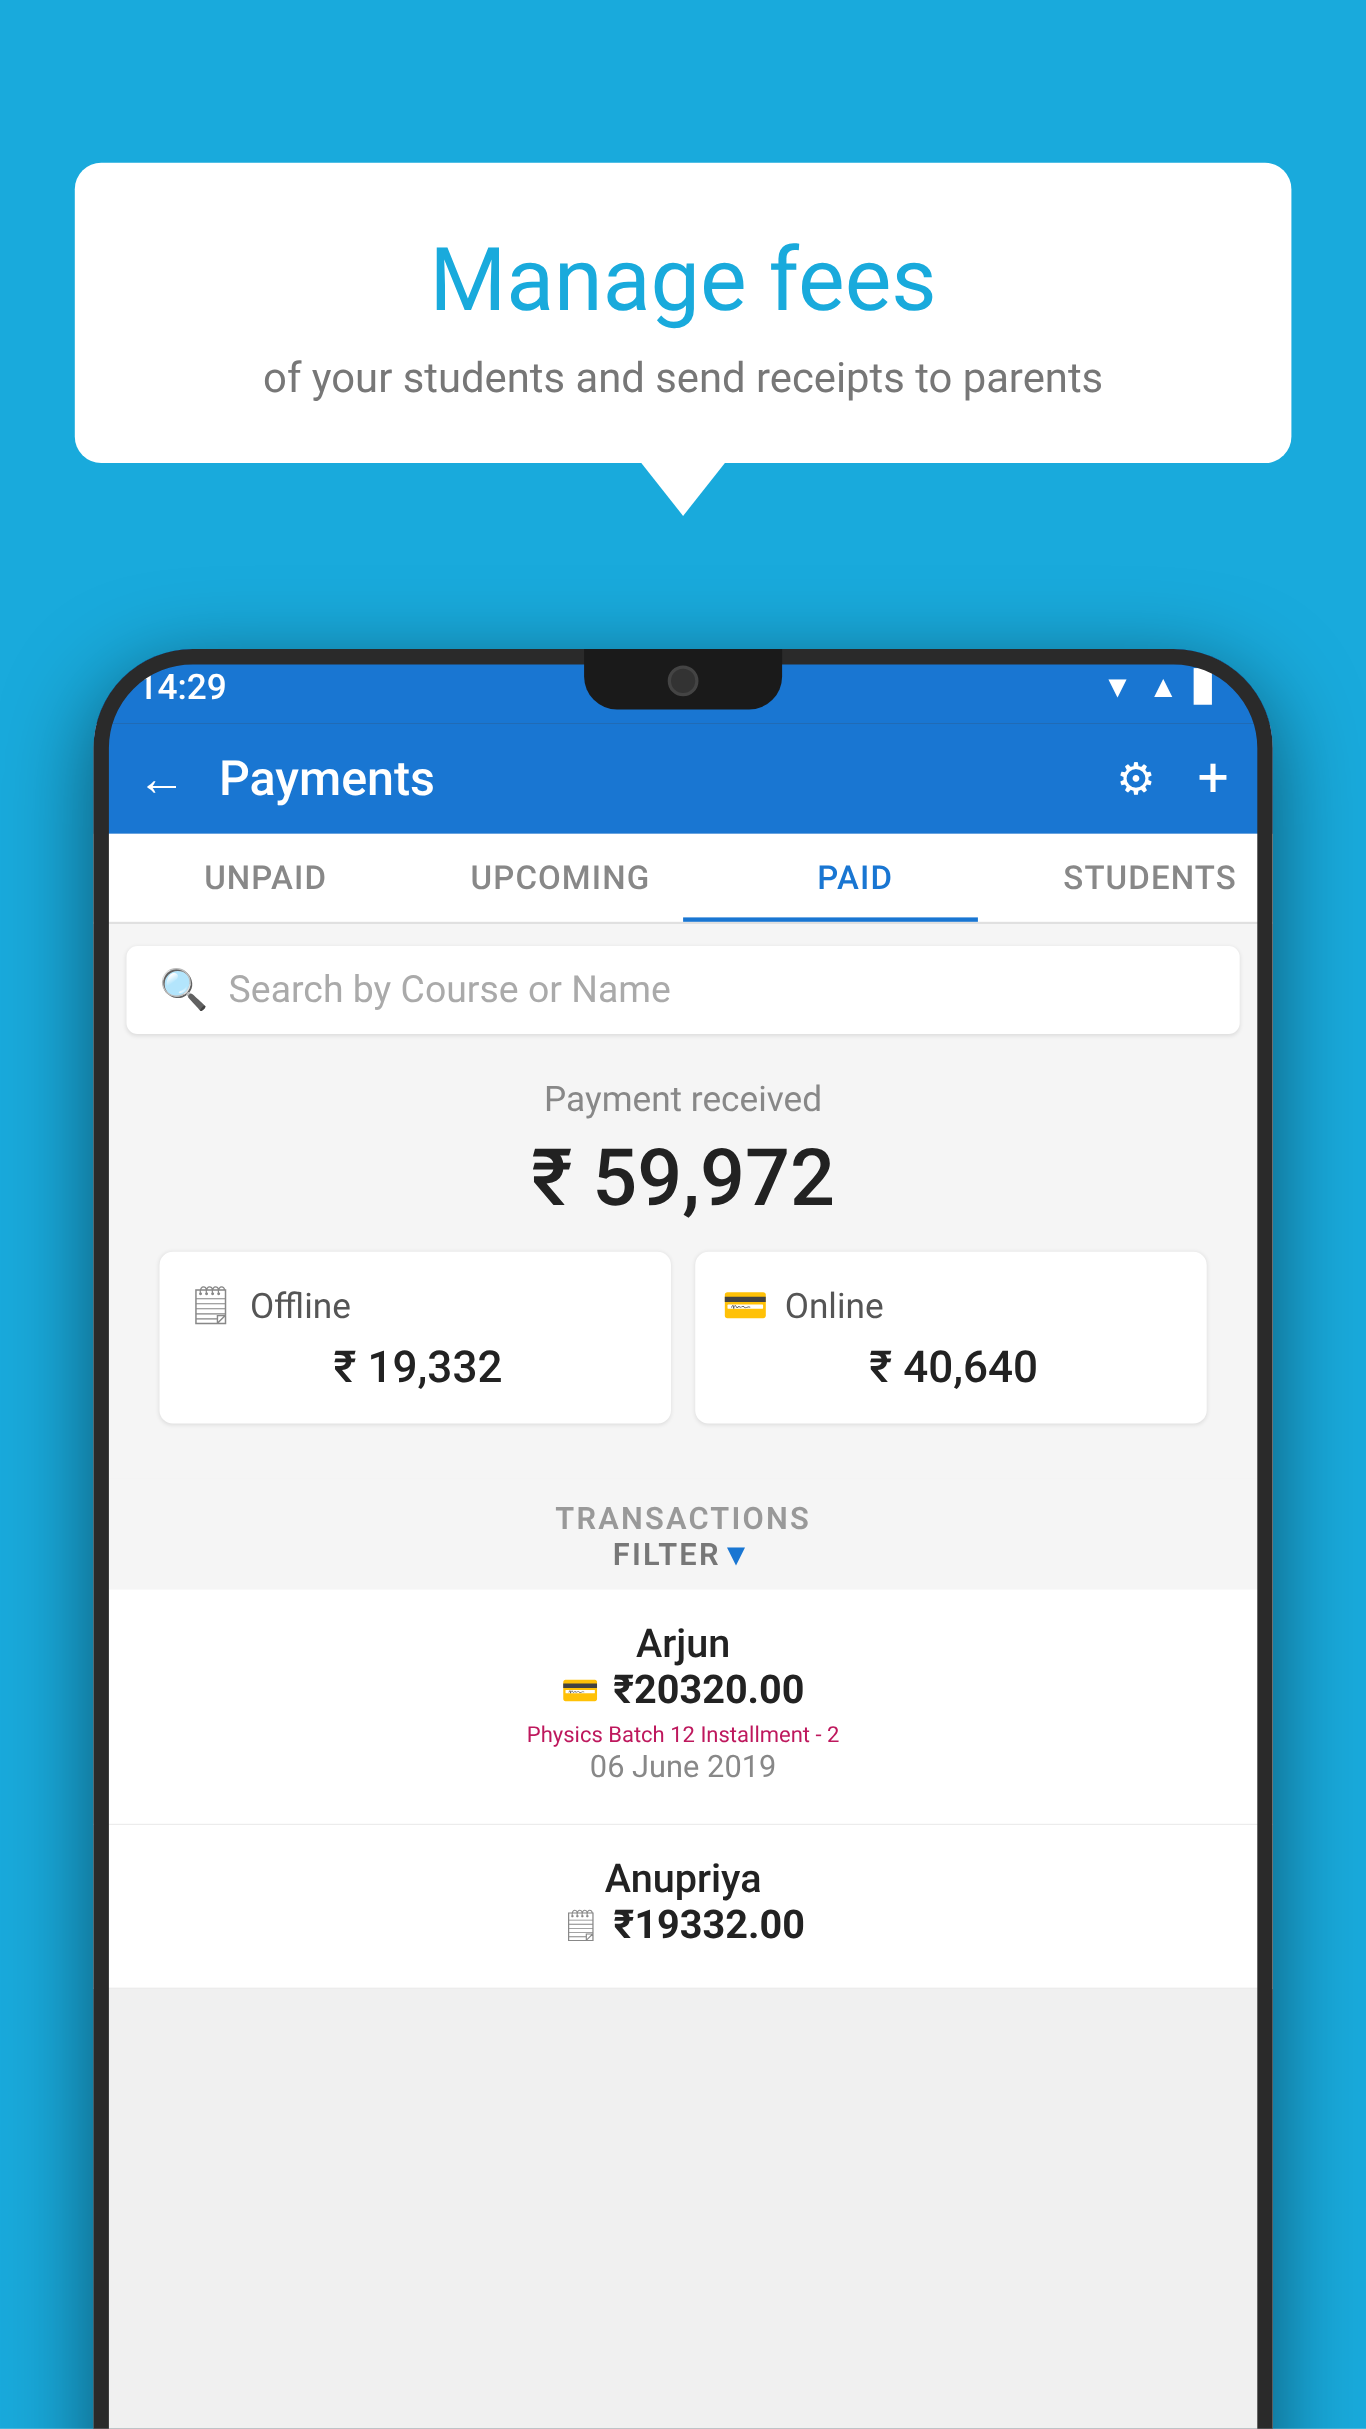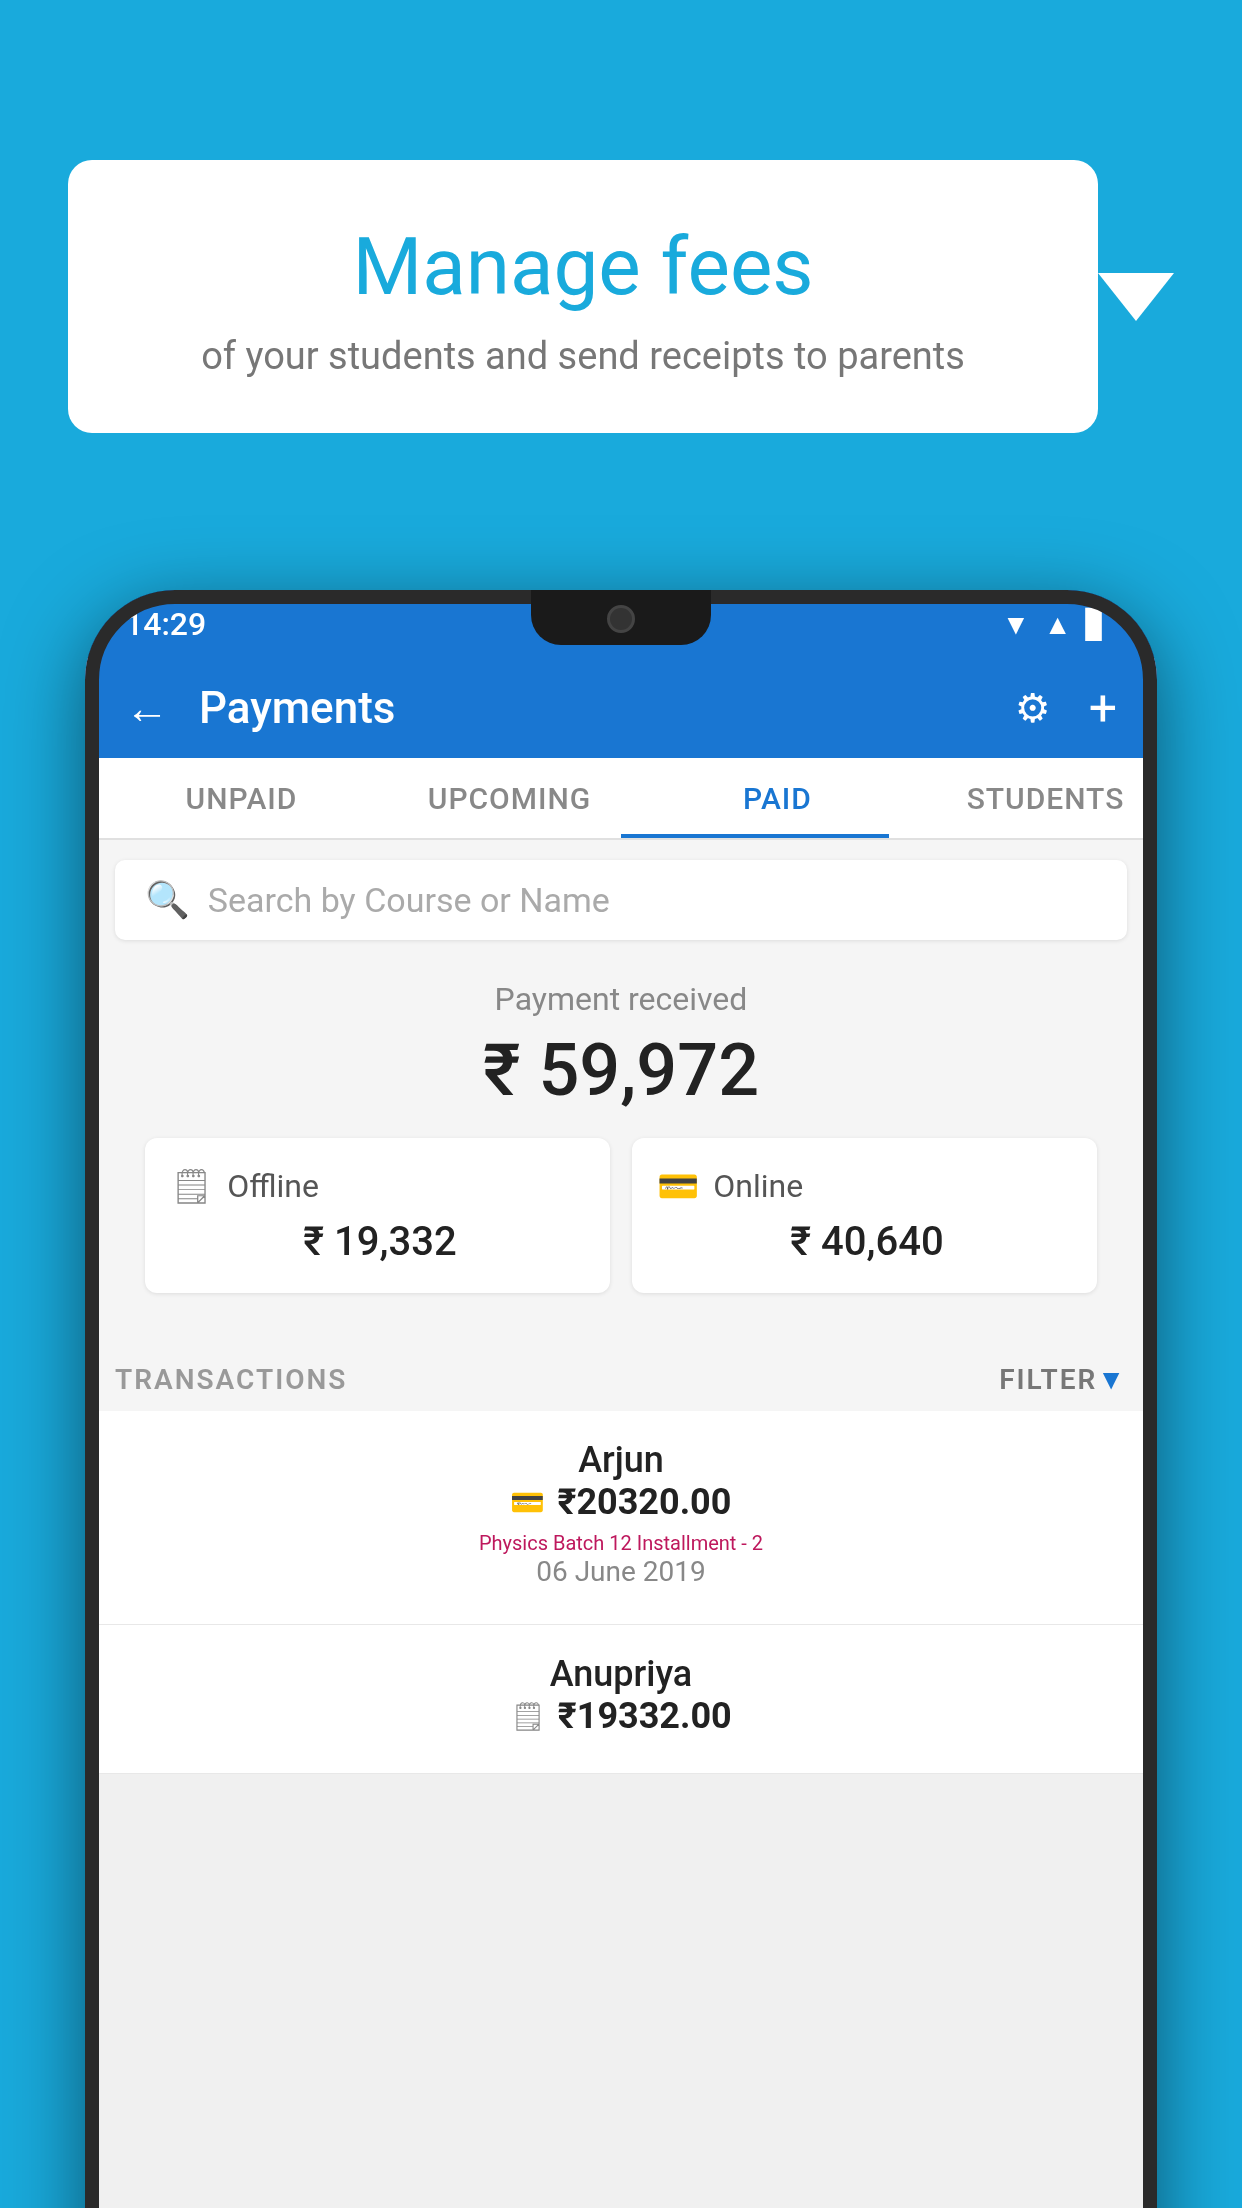--- a/index.html
+++ b/index.html
@@ -8,25 +8,25 @@
       height: 2208px;
       background-color: #19AADC;
       font-family: 'Roboto', Arial, sans-serif;
       overflow: hidden;
       position: relative;
     }
 
     
     .speech-bubble-wrapper {
       position: absolute;
-      top: 160px;
+      top: 148px;
       left: 68px;
       right: 68px;
       display: flex;
-      flex-direction: row;
+      flex-direction: column;
       align-items: center;
     }
     .speech-bubble {
       background: #fff;
       border-radius: 24px;
       padding: 60px 60px 55px;
       width: 100%;
       text-align: center;
     }
     .speech-bubble-title {
@@ -275,20 +275,21 @@
       padding-left: 5px;
     }
 
     
     .transactions-header {
       display: flex;
       align-items: center;
       justify-content: space-between;
       padding: 20px 30px 15px;
       background: #F5F5F5;
+      flex-direction: column;
     }
     .transactions-label {
       color: #999;
       font-size: 28px;
       font-weight: 600;
       letter-spacing: 2px;
     }
     .filter-btn {
       display: flex;
       align-items: center;

